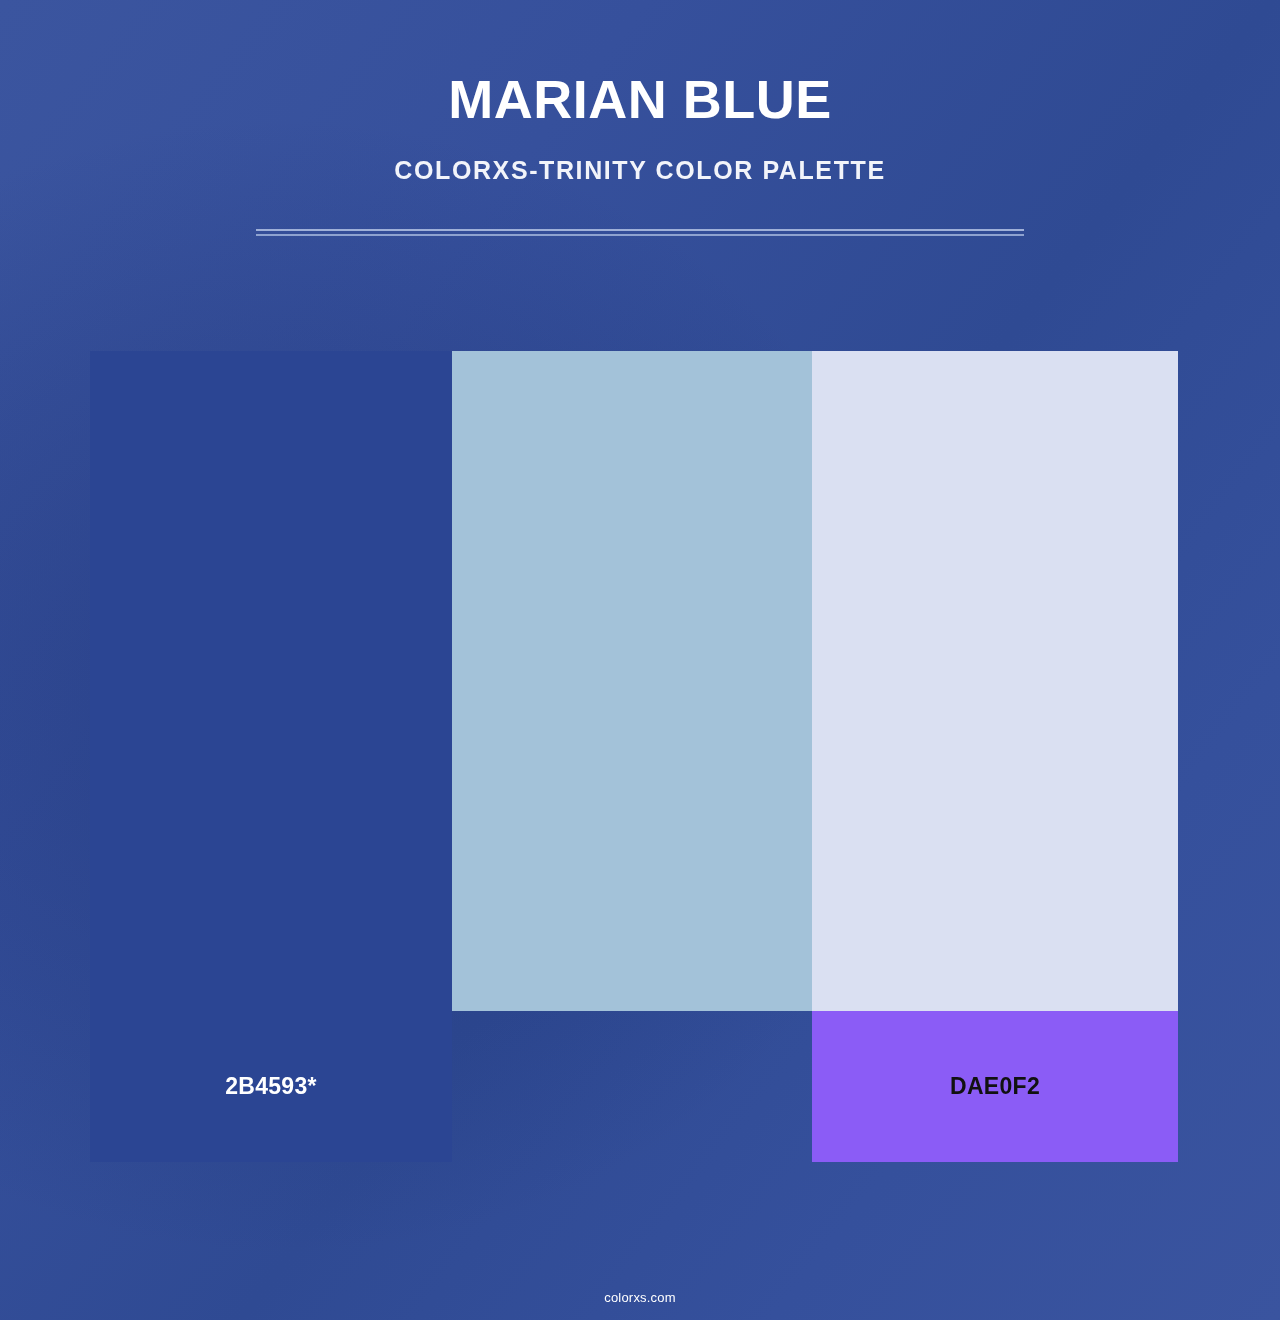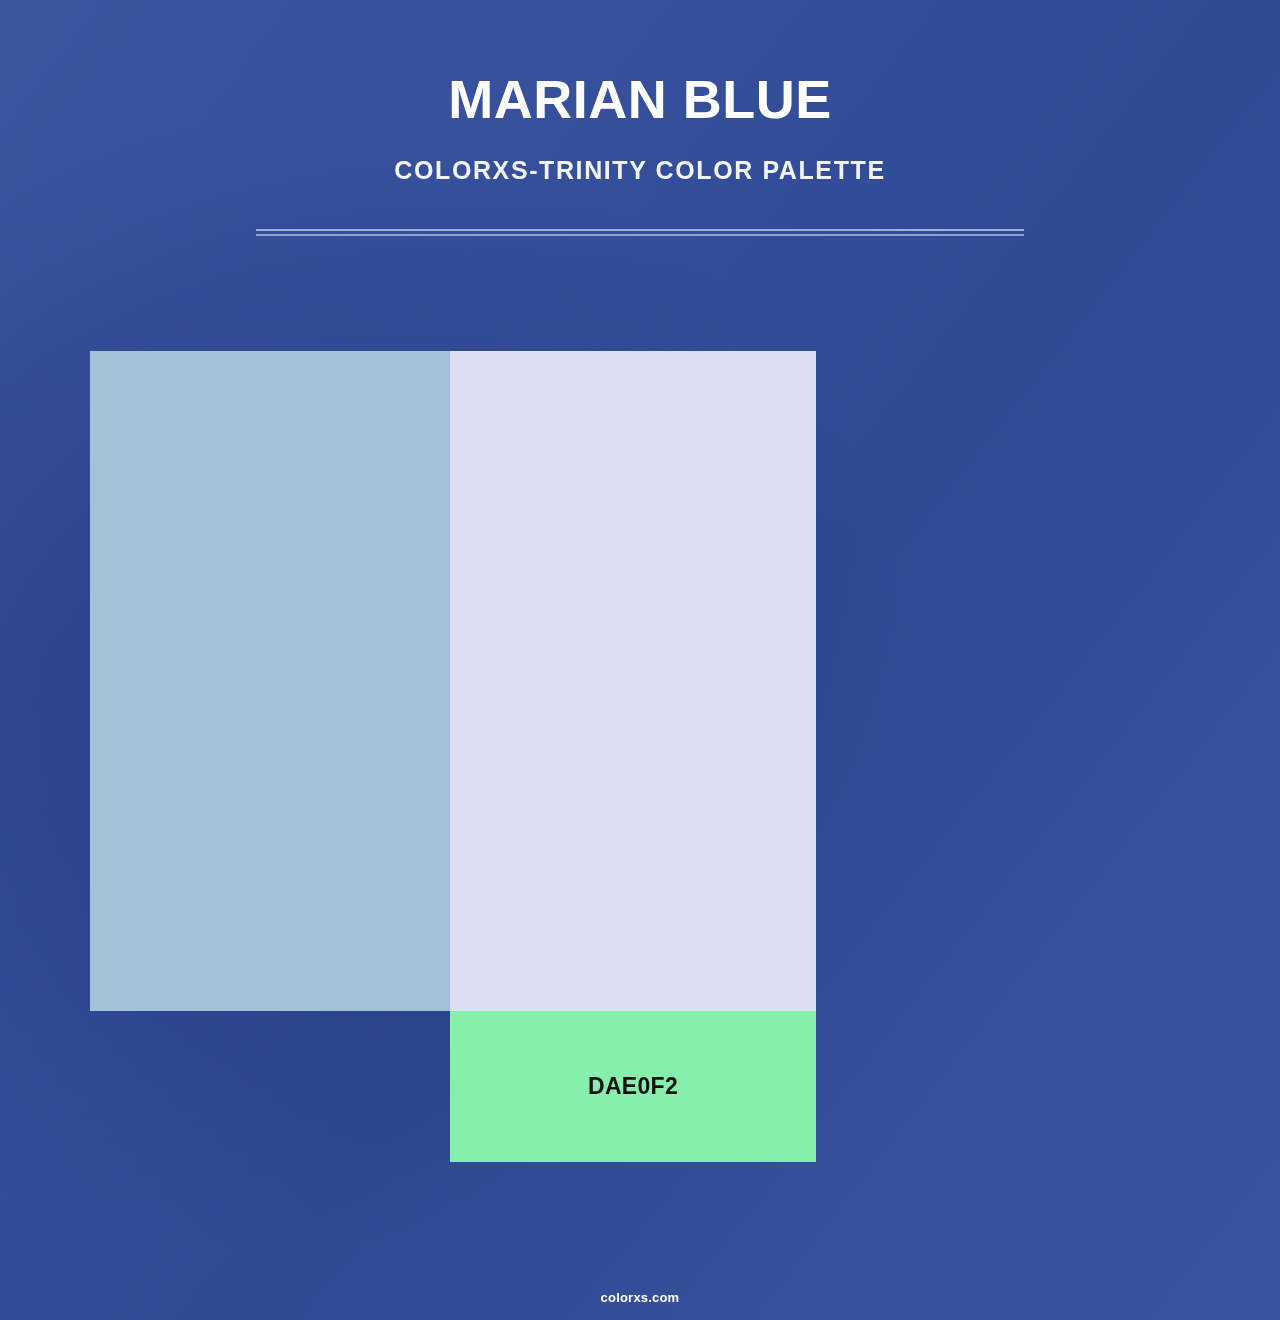--- a/index.html
+++ b/index.html
@@ -110,49 +110,55 @@
   
   #footer {
     position:absolute;
     left:0;
     top:1288px;
     width:1280px;
     text-align:center;
   }
   #footer-text {
     font-size:13px;
-    font-weight:bold;
+    font-weight:normal;
     color:#ffffff;
     letter-spacing:0.2px;
     text-align:center;
   }
 </style>
 </head>
 <body>
 
 <div id="header">
   <div id="palette-title">MARIAN BLUE</div>
   <div id="palette-subtitle">COLORXS-TRINITY COLOR PALETTE</div>
 </div>
 
 <div id="title-divider">
   <div class="rule"></div>
   <div class="rule second"></div>
 </div>
 
 <div id="swatch-block">
 
+  <div class="swatch-column col-0">
+    <div class="swatch-color" style="background: rgb(43, 69, 147);"></div>
+    <div class="swatch-label-cell" style="background: rgb(43, 69, 147);">
+      <span class="swatch-label-text" style="color: rgb(255, 255, 255);">2B4593*</span>
+    </div>
+  </div>
 
   <div class="swatch-column col-1">
     <div class="swatch-color" style="background: rgb(163, 194, 217);"></div>
   </div>
 
   <div class="swatch-column col-2">
     <div class="swatch-color" style="background: rgb(218, 224, 242);"></div>
-    <div class="swatch-label-cell" style="background: #86efac;">
+    <div class="swatch-label-cell" style="background: #8b5cf6;">
       <span class="swatch-label-text" style="color: rgb(17, 17, 17);">DAE0F2</span>
     </div>
   </div>
 
 </div>
 
 <div id="footer">
   <span id="footer-text">colorxs.com</span>
 </div>
 

